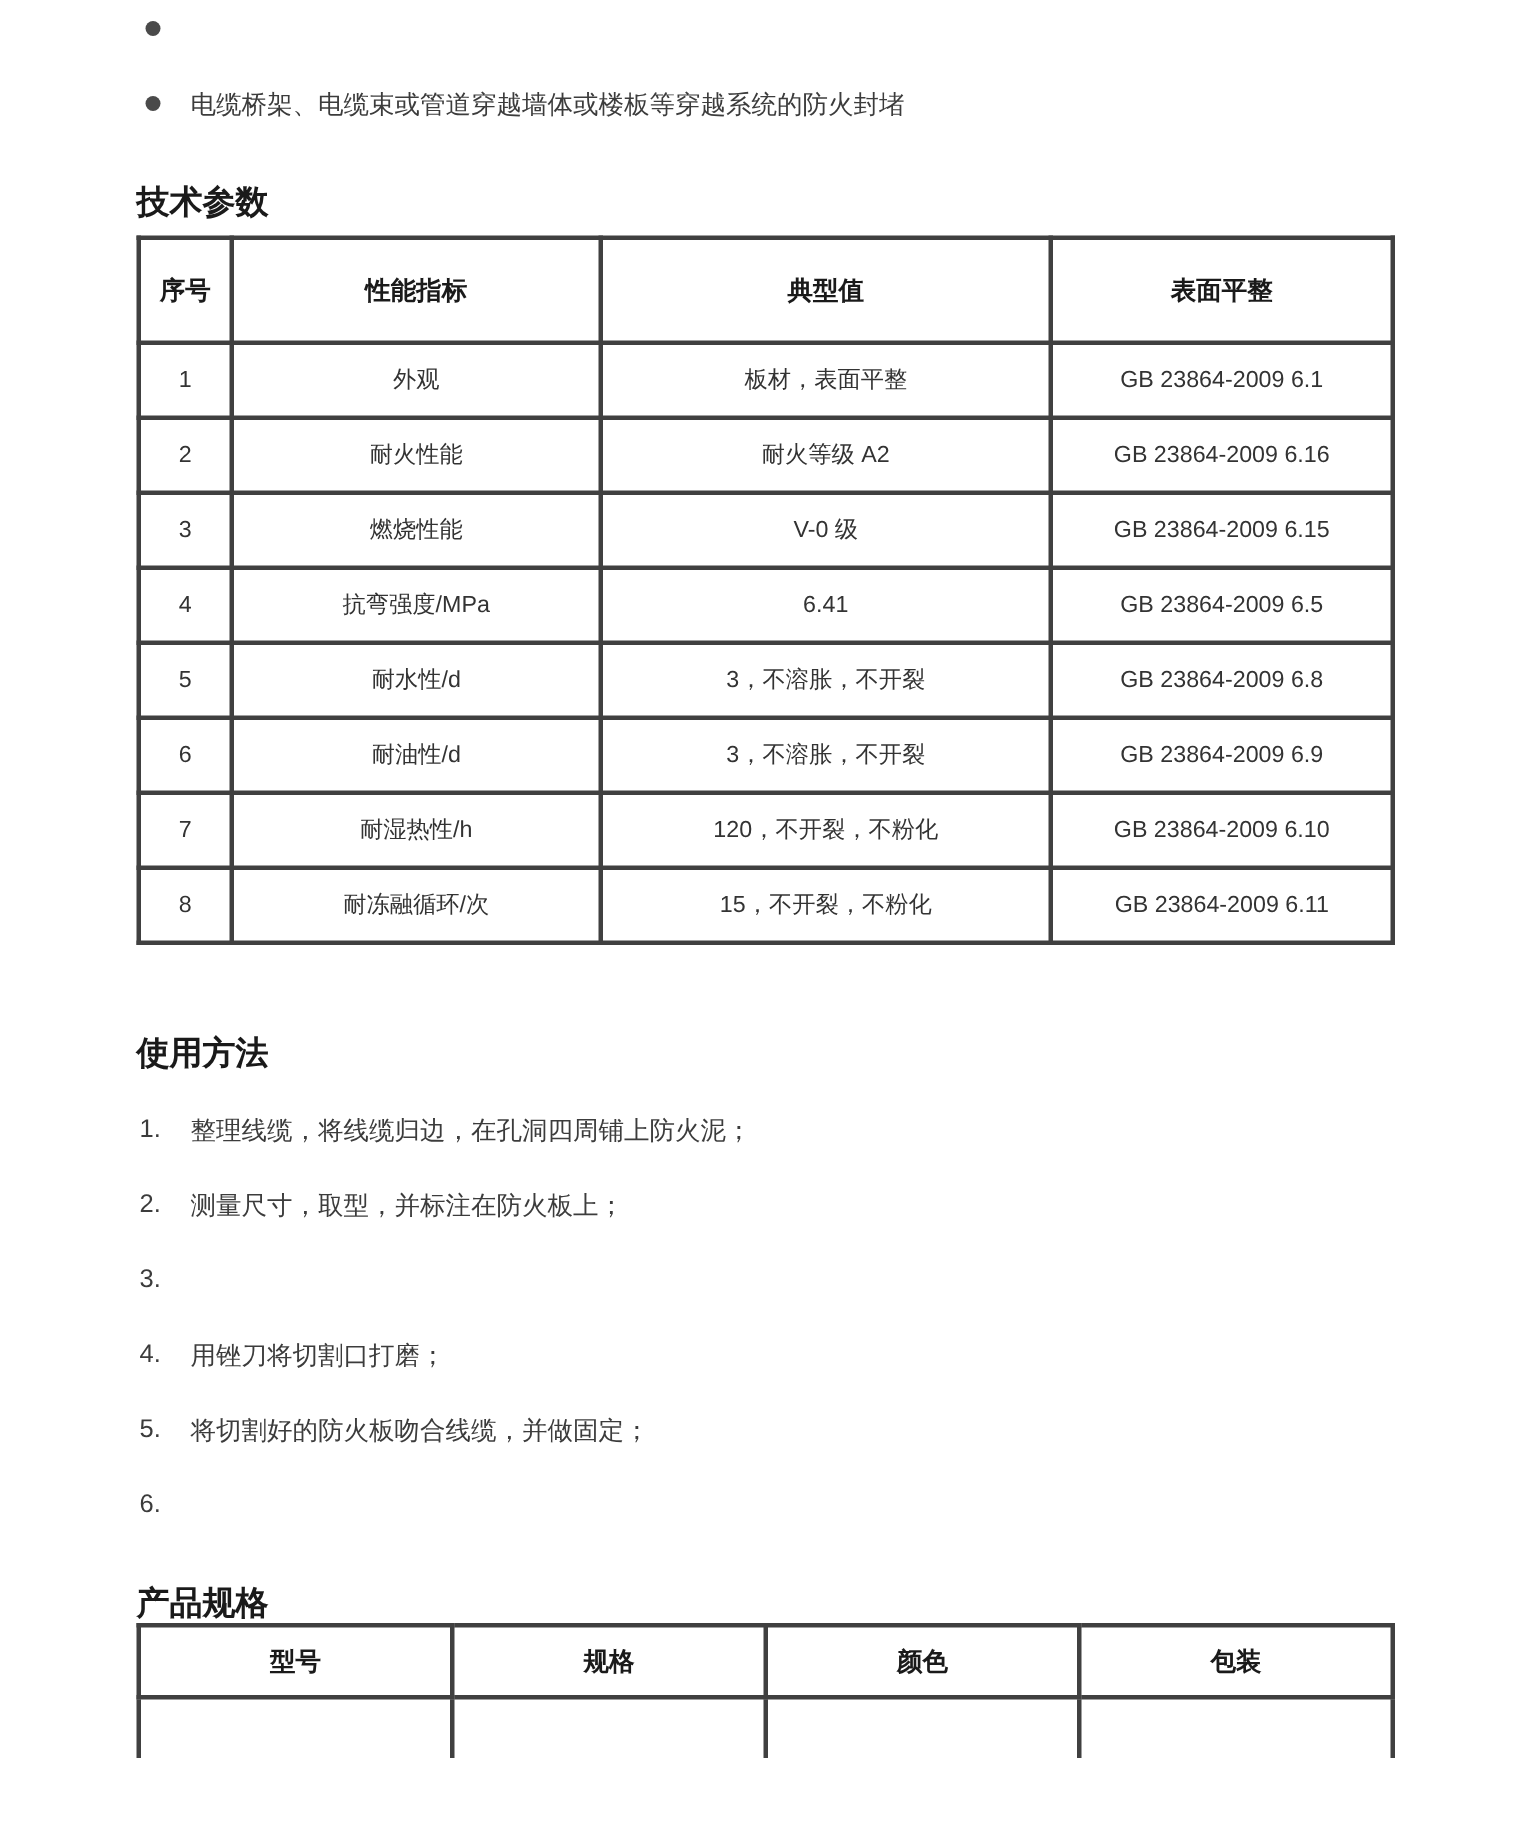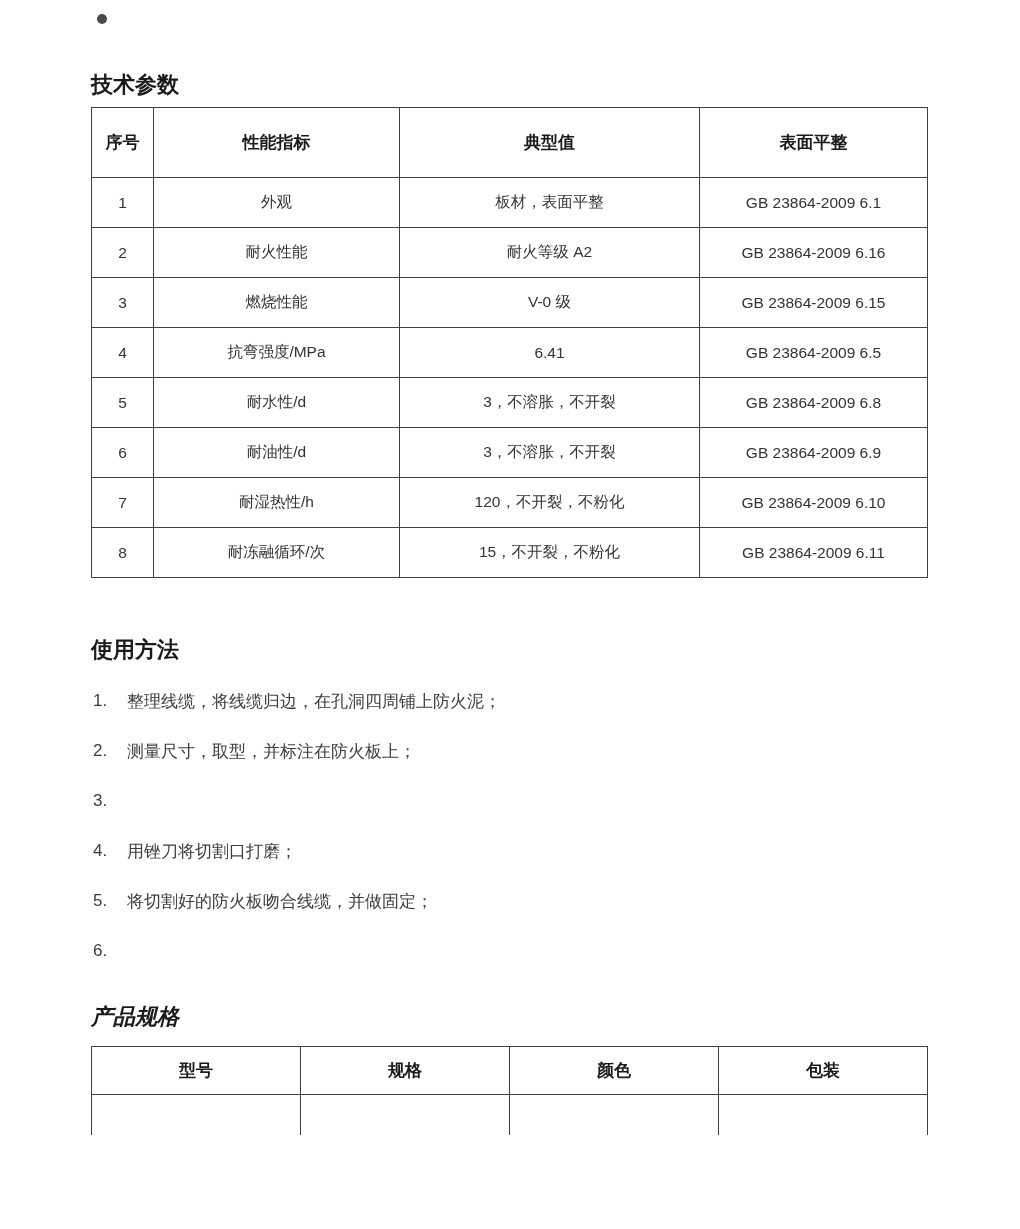--- a/index.html
+++ b/index.html
@@ -29,29 +29,29 @@
     background: #4a4a4a; flex: 0 0 10px;
     margin-right: 20px;
   }
   
   h2.sec-title {
     margin: 0; font-size: 22px; line-height: 26px;
     font-weight: bold; color: #1a1a1a;
   }
   h2#tech-title  { margin-top: 28px; margin-bottom: 9px; }
   h2#usage-title { margin-top: 59px; }
-  h2#specs-title { margin-top: 28px; margin-bottom: 16px; font-style: italic; }
+  h2#specs-title { margin-top: 28px; margin-bottom: 0; }
   
   table.grid {
     width: 836px;
     border-collapse: collapse;
     table-layout: fixed;
   }
   table.grid th, table.grid td {
-    border: 1px solid #404040;
+    border: 3px solid #404040;
     text-align: center;
     vertical-align: middle;
     padding: 0 6px;
     overflow: hidden;
   }
   table.grid th {
     font-size: 17px; font-weight: bold; color: #1a1a1a;
   }
   table.grid td {
     font-size: 15.5px; color: #333333;
@@ -73,20 +73,24 @@
   }
 </style>
 </head>
 <body>
 
 <div class="content">
 
   <ul class="bullets" id="application-list">
       <li class="bullet-item">
         <span class="dot"></span>
+      </li>
+      <li class="bullet-item">
+        <span class="dot"></span>
+        <span>电缆桥架、电缆束或管道穿越墙体或楼板等穿越系统的防火封堵</span>
       </li>
     </ul>
 
   <h2 class="sec-title" id="tech-title">技术参数</h2>
 
   <table class="grid" id="tech-table">
     <colgroup>
       <col style="width:62px">
       <col style="width:246px">
       <col style="width:300px">

